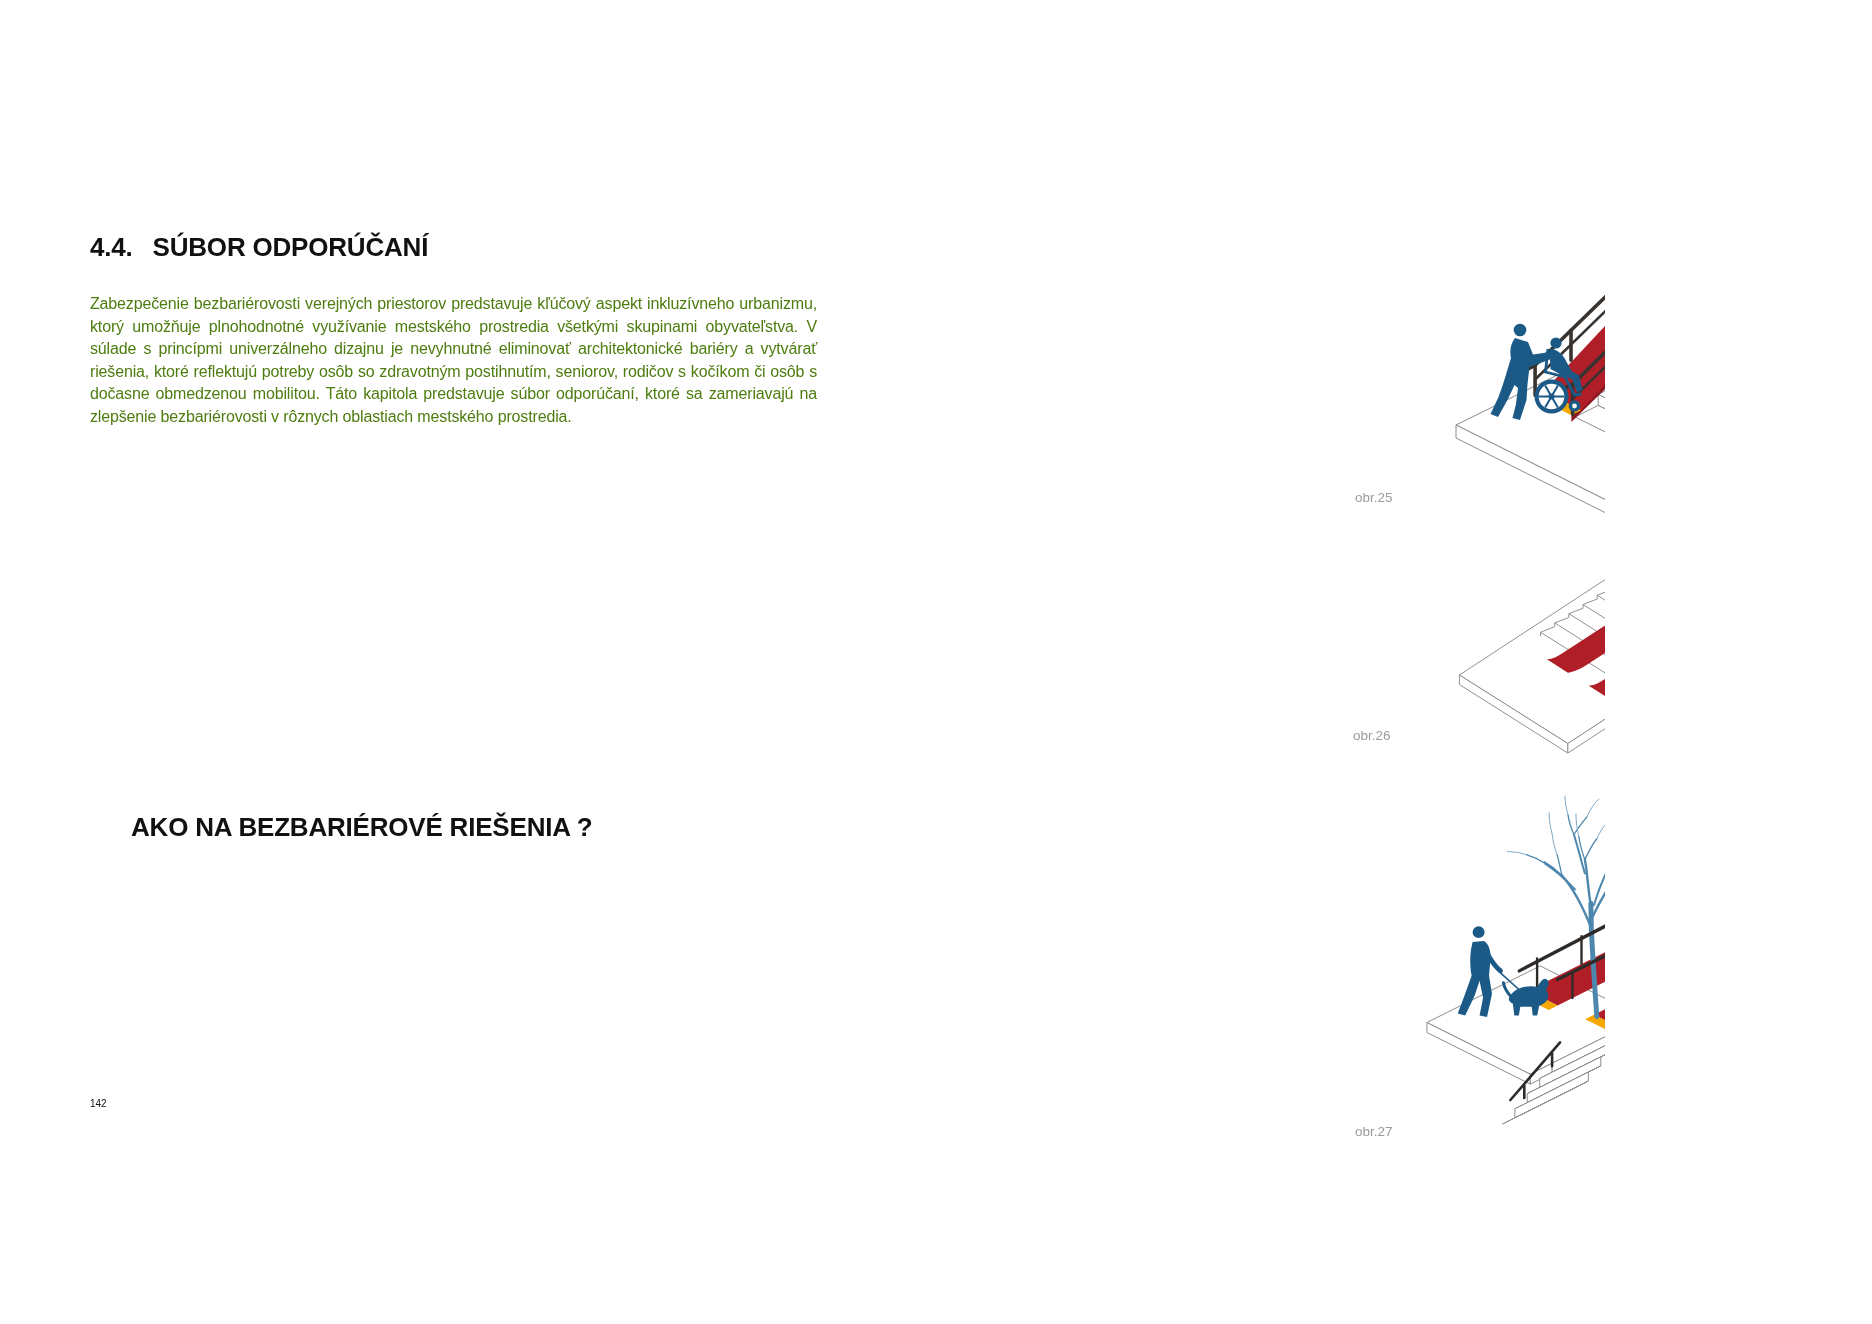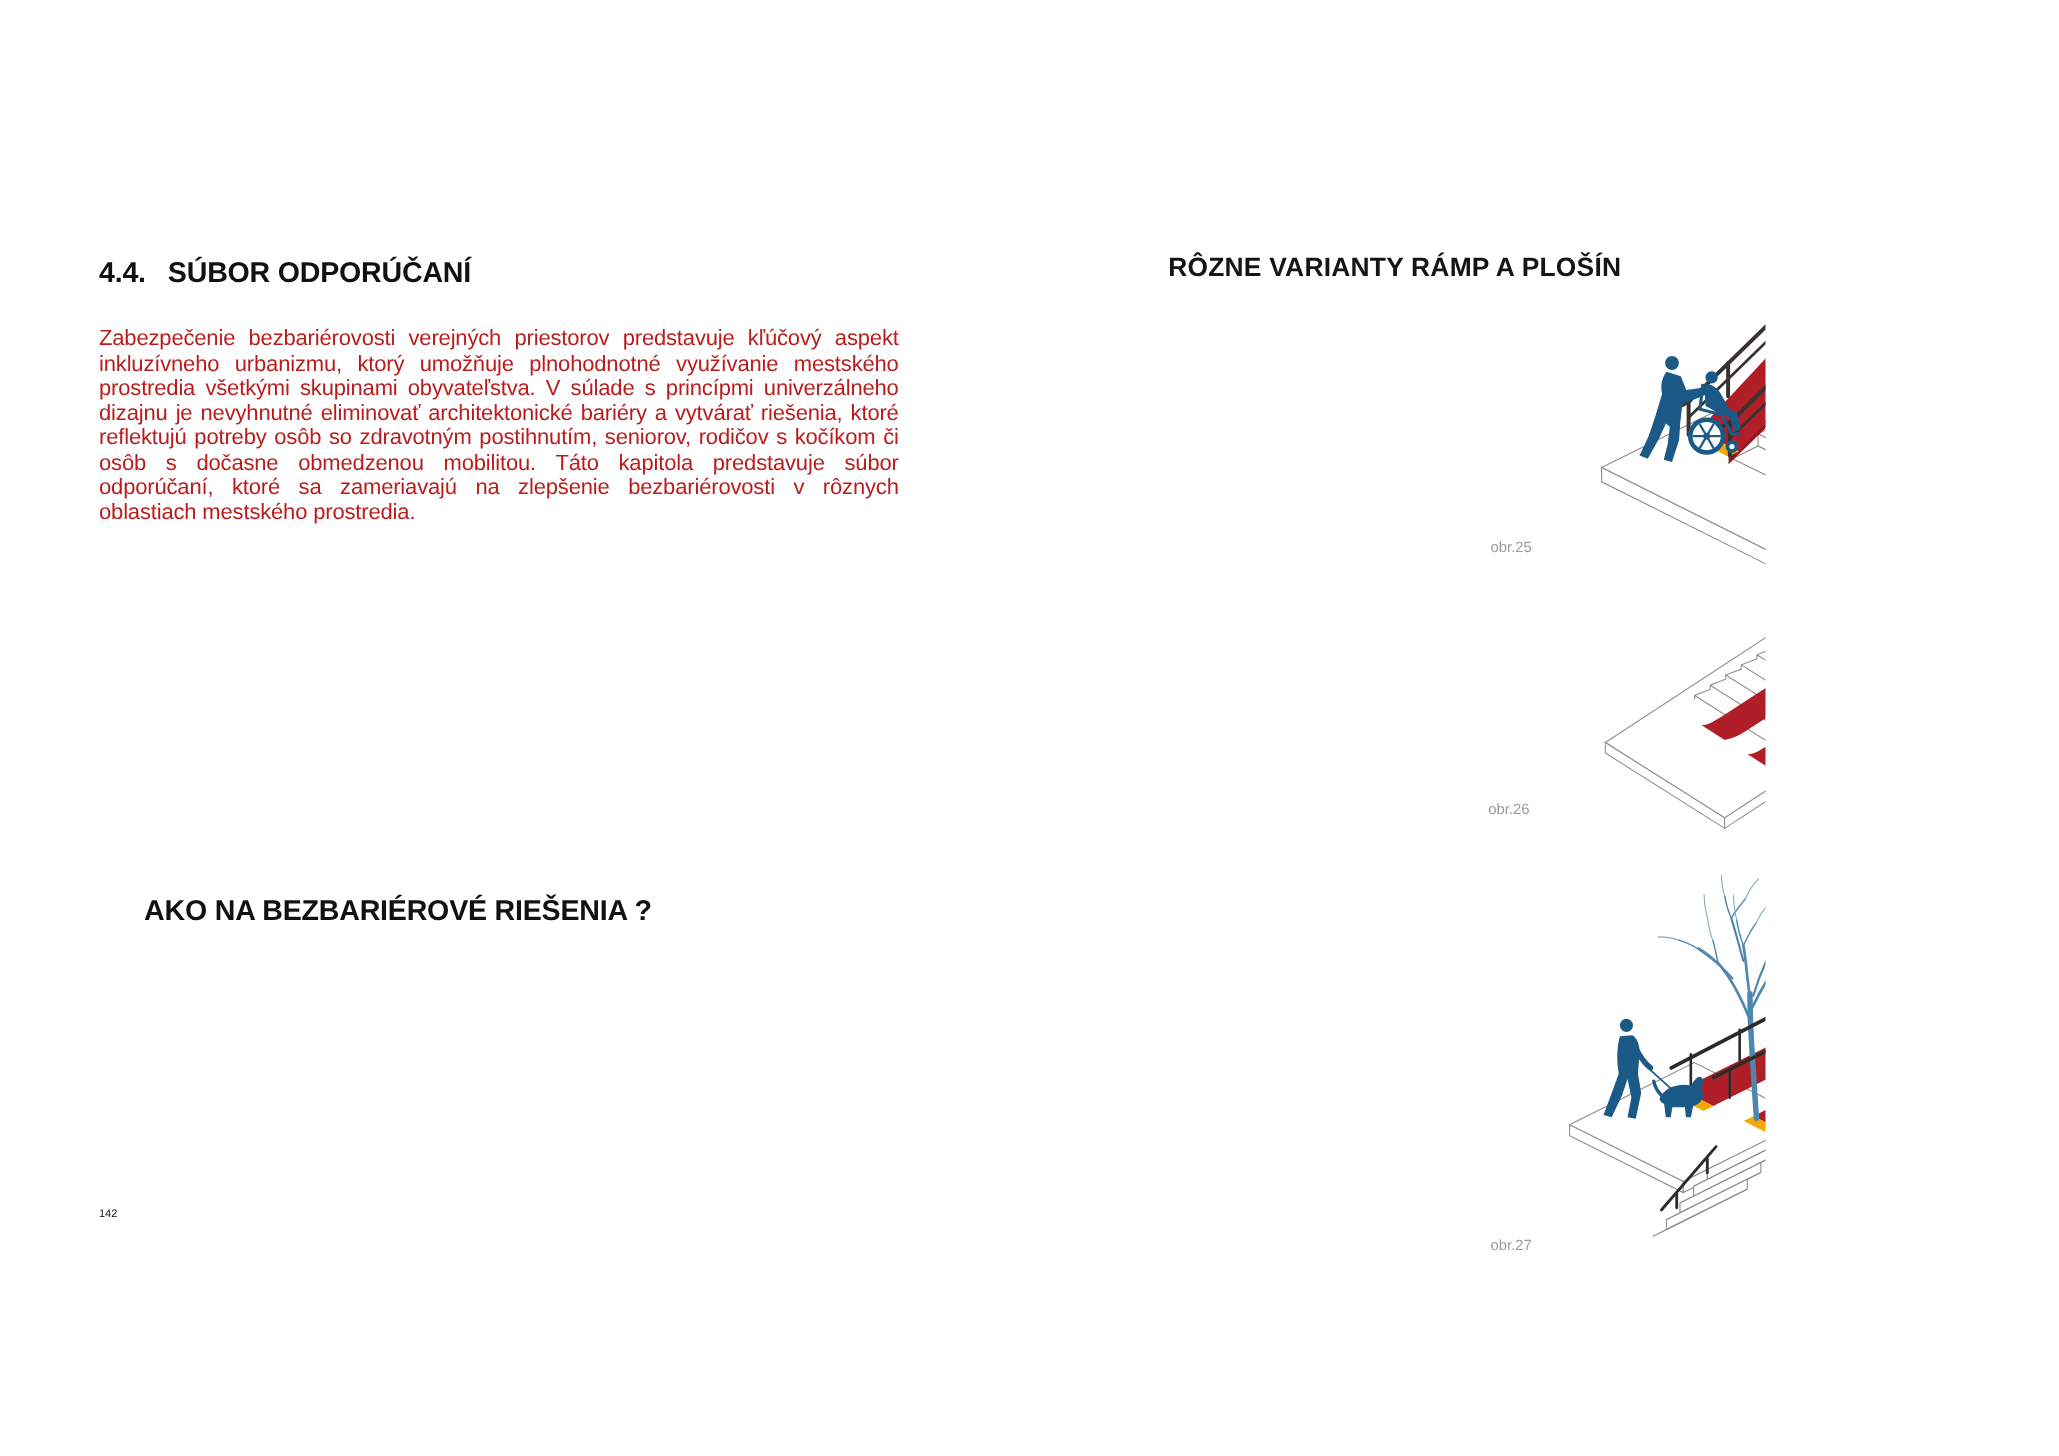--- a/index.html
+++ b/index.html
@@ -1,22 +1,22 @@
 <!DOCTYPE html>
 <html><head>
 <meta charset="utf-8">
 <style>
   html,body{margin:0;padding:0;background:#ffffff;}
   .page{position:relative;width:1605px;height:1324px;background:#ffffff;overflow:hidden;
         font-family:"Liberation Sans", sans-serif;color:#1a1a1a;}
   .section-heading{position:absolute;left:90px;top:215px;font-size:26px;font-weight:700;
         letter-spacing:-0.2px;color:#111;white-space:nowrap;}
   .section-heading .num{margin-right:20px;}
-  .body-paragraph{position:absolute;left:90px;top:277px;width:727px;font-size:20px;
-        line-height:22.5px;text-align:justify;color:#b91c1c;letter-spacing:-0.15px;}
+  .body-paragraph{position:absolute;left:90px;top:277px;width:727px;font-size:16px;
+        line-height:22.5px;text-align:justify;color:#4d7c0f;letter-spacing:-0.15px;}
   .subheading{position:absolute;left:90px;top:790px;font-size:26px;font-weight:700;
         letter-spacing:-0.2px;color:#111;white-space:nowrap;margin-left:41px;}
   .page-number{position:absolute;left:90px;top:1098px;font-size:10px;color:#111;}
   .figures-heading{position:absolute;left:1062px;top:210px;font-size:24px;font-weight:600;
         letter-spacing:0.2px;color:#151515;white-space:nowrap;}
   figure{margin:0;padding:0;position:absolute;}
   .fig-label{position:absolute;font-size:13.5px;color:#9b9b9b;}
   .lbl-25{left:1355px;top:478px;margin-top:12px;}
   .lbl-26{left:1353px;top:728px;}
   .lbl-27{left:1355px;top:1108px;margin-top:16px;}
@@ -31,21 +31,20 @@
 <div class="page">
 
   <h1 class="section-heading"><span class="num">4.4.</span><span>SÚBOR ODPORÚČANÍ</span></h1>
 
   <p class="body-paragraph">Zabezpečenie bezbariérovosti verejných priestorov predstavuje kľúčový aspekt inkluzívneho urbanizmu, ktorý umožňuje plnohodnotné využívanie mestského prostredia všetkými skupinami obyvateľstva. V súlade s princípmi univerzálneho dizajnu je nevyhnutné eliminovať architektonické bariéry a vytvárať riešenia, ktoré reflektujú potreby osôb so zdravotným postihnutím, seniorov, rodičov s kočíkom či osôb s dočasne obmedzenou mobilitou. Táto kapitola predstavuje súbor odporúčaní, ktoré sa zameriavajú na zlepšenie bezbariérovosti v rôznych oblastiach mestského prostredia.</p>
 
   <h2 class="subheading">AKO NA BEZBARIÉROVÉ RIEŠENIA ?</h2>
 
   <div class="page-number">142</div>
 
-  <h2 class="figures-heading">RÔZNE VARIANTY RÁMP A PLOŠÍN</h2>
 
   <figure class="fig-1">
     <svg viewBox="0 0 420 290" width="420" height="290">
       <g stroke="#8c8c8c" stroke-width="1" fill="#ffffff">
         <path d="M8,187 L237,74 L407,159 L178,272 Z"></path>
         <path d="M8,187 L178,272 L178,285 L8,200 Z"></path>
         <path d="M178,272 L407,159 L407,172 L178,285 Z"></path>
         <path d="M318,103 L318,114 L294.8,125.6 L294.8,136.6 L271.6,148.2 L271.6,159.2 L248.4,170.8 L248.4,181.8 L225.2,193.4 L225.2,204.4 L202,216 L318,158 Z"></path>
         <path d="M243,66 L330,23 L405,60 L318,103 Z"></path>
         <path d="M318,103 L405,60 L405,96 L318,139 Z"></path>

